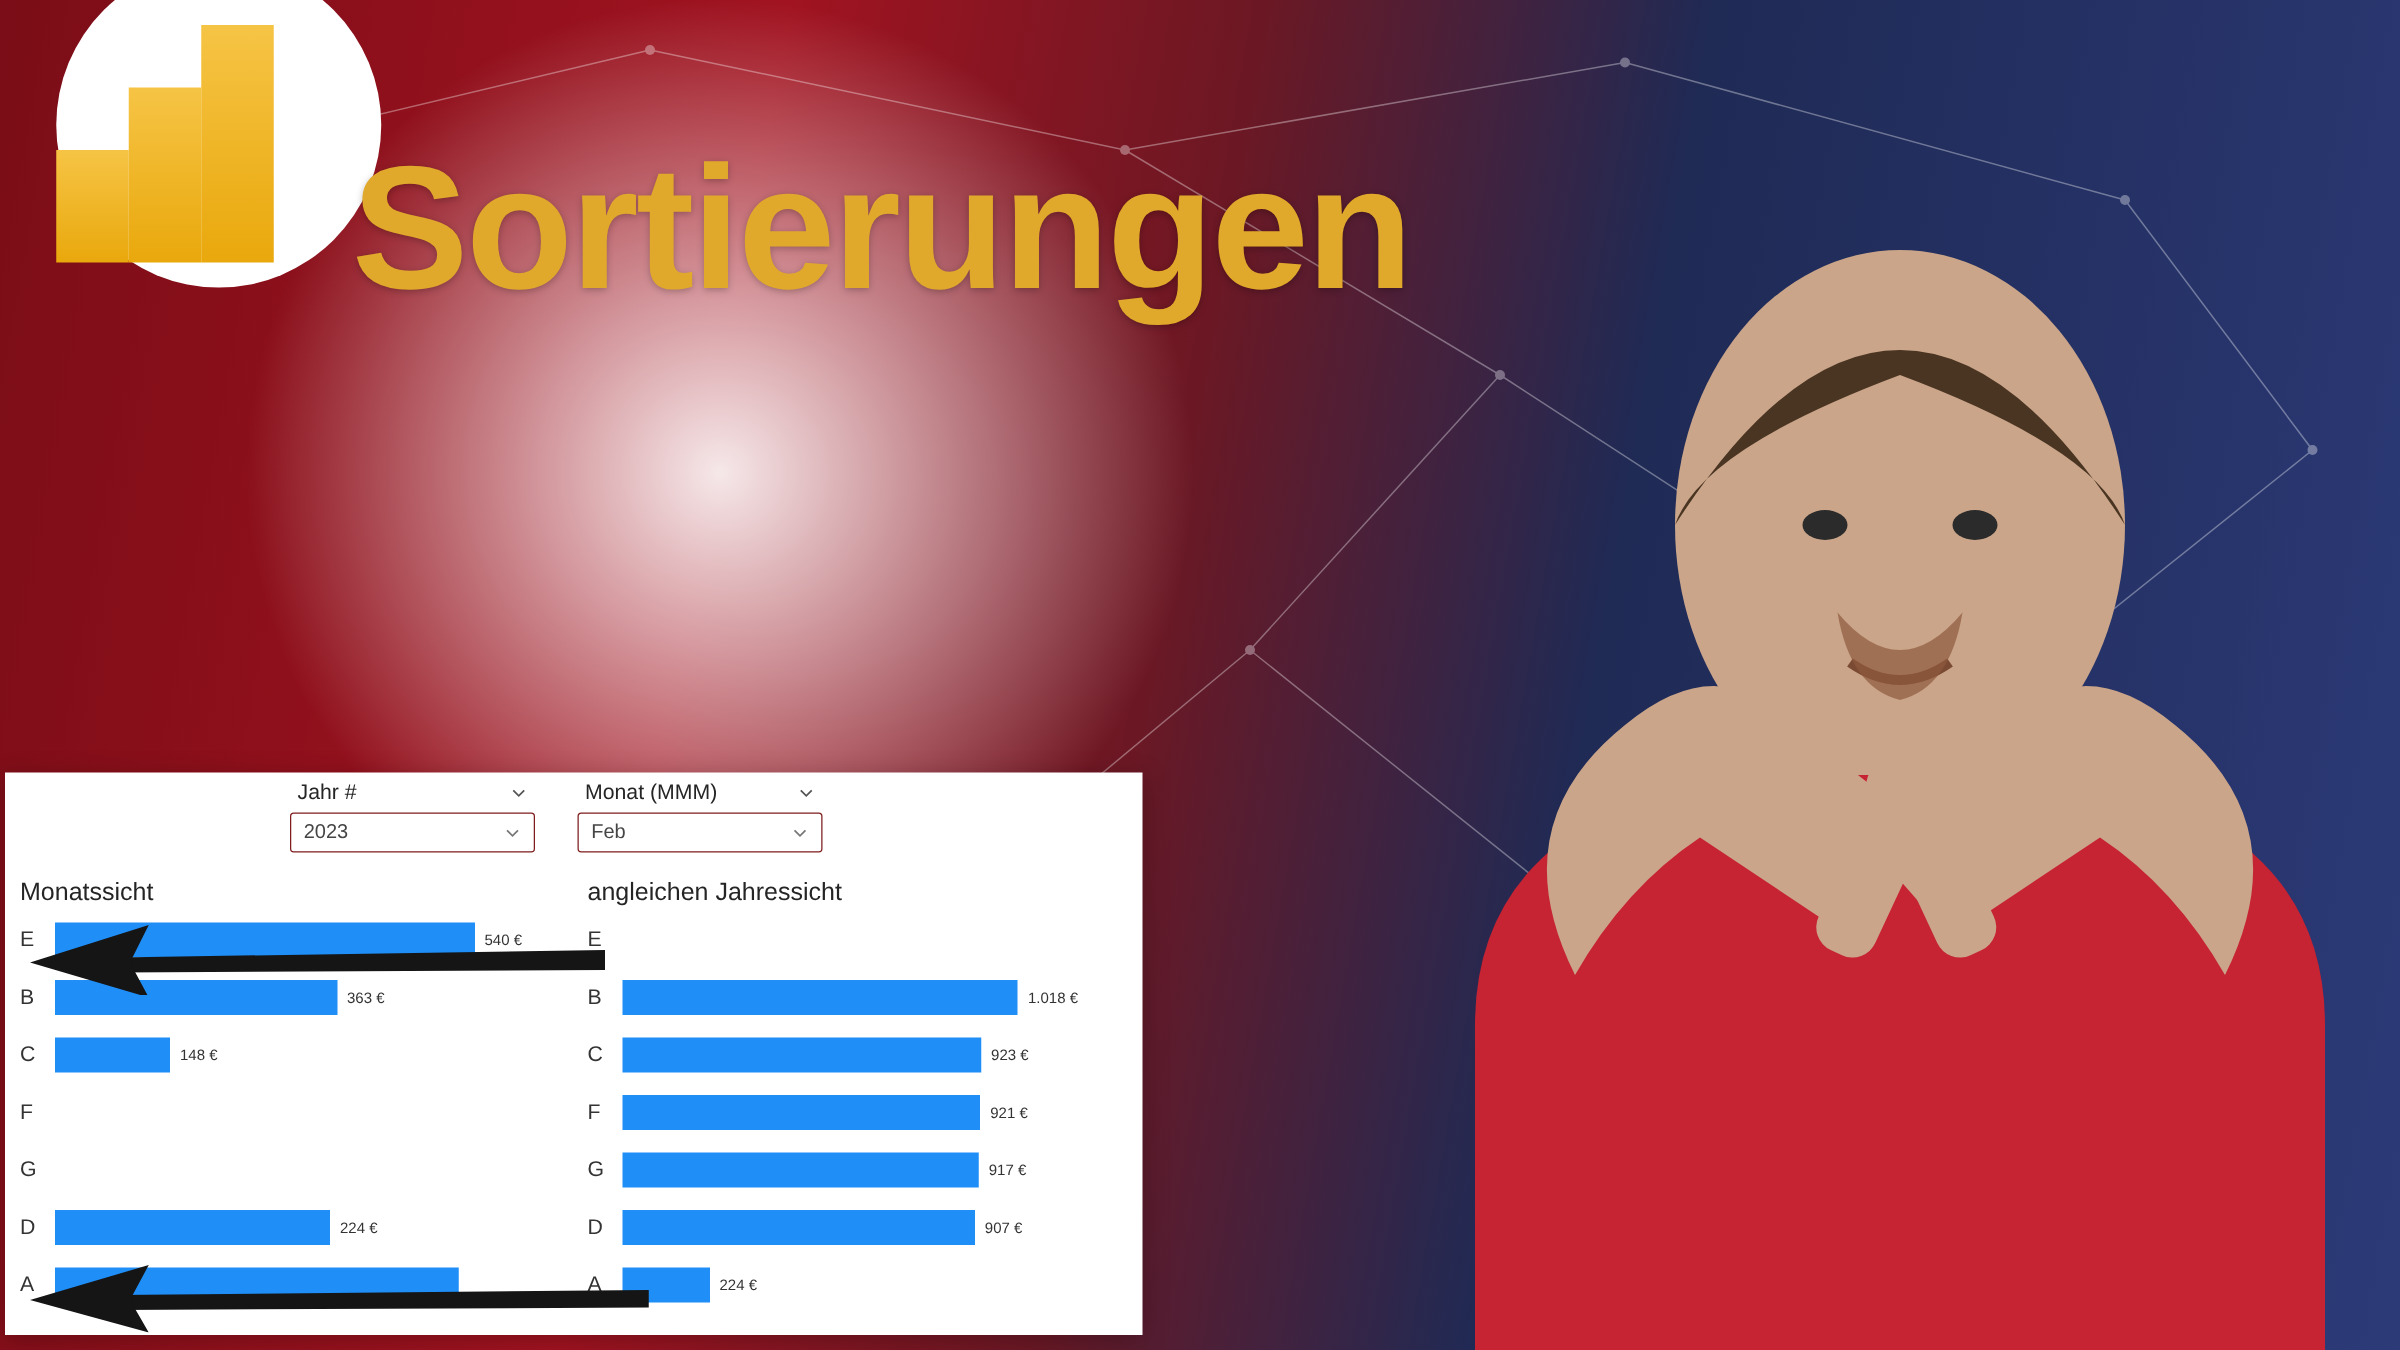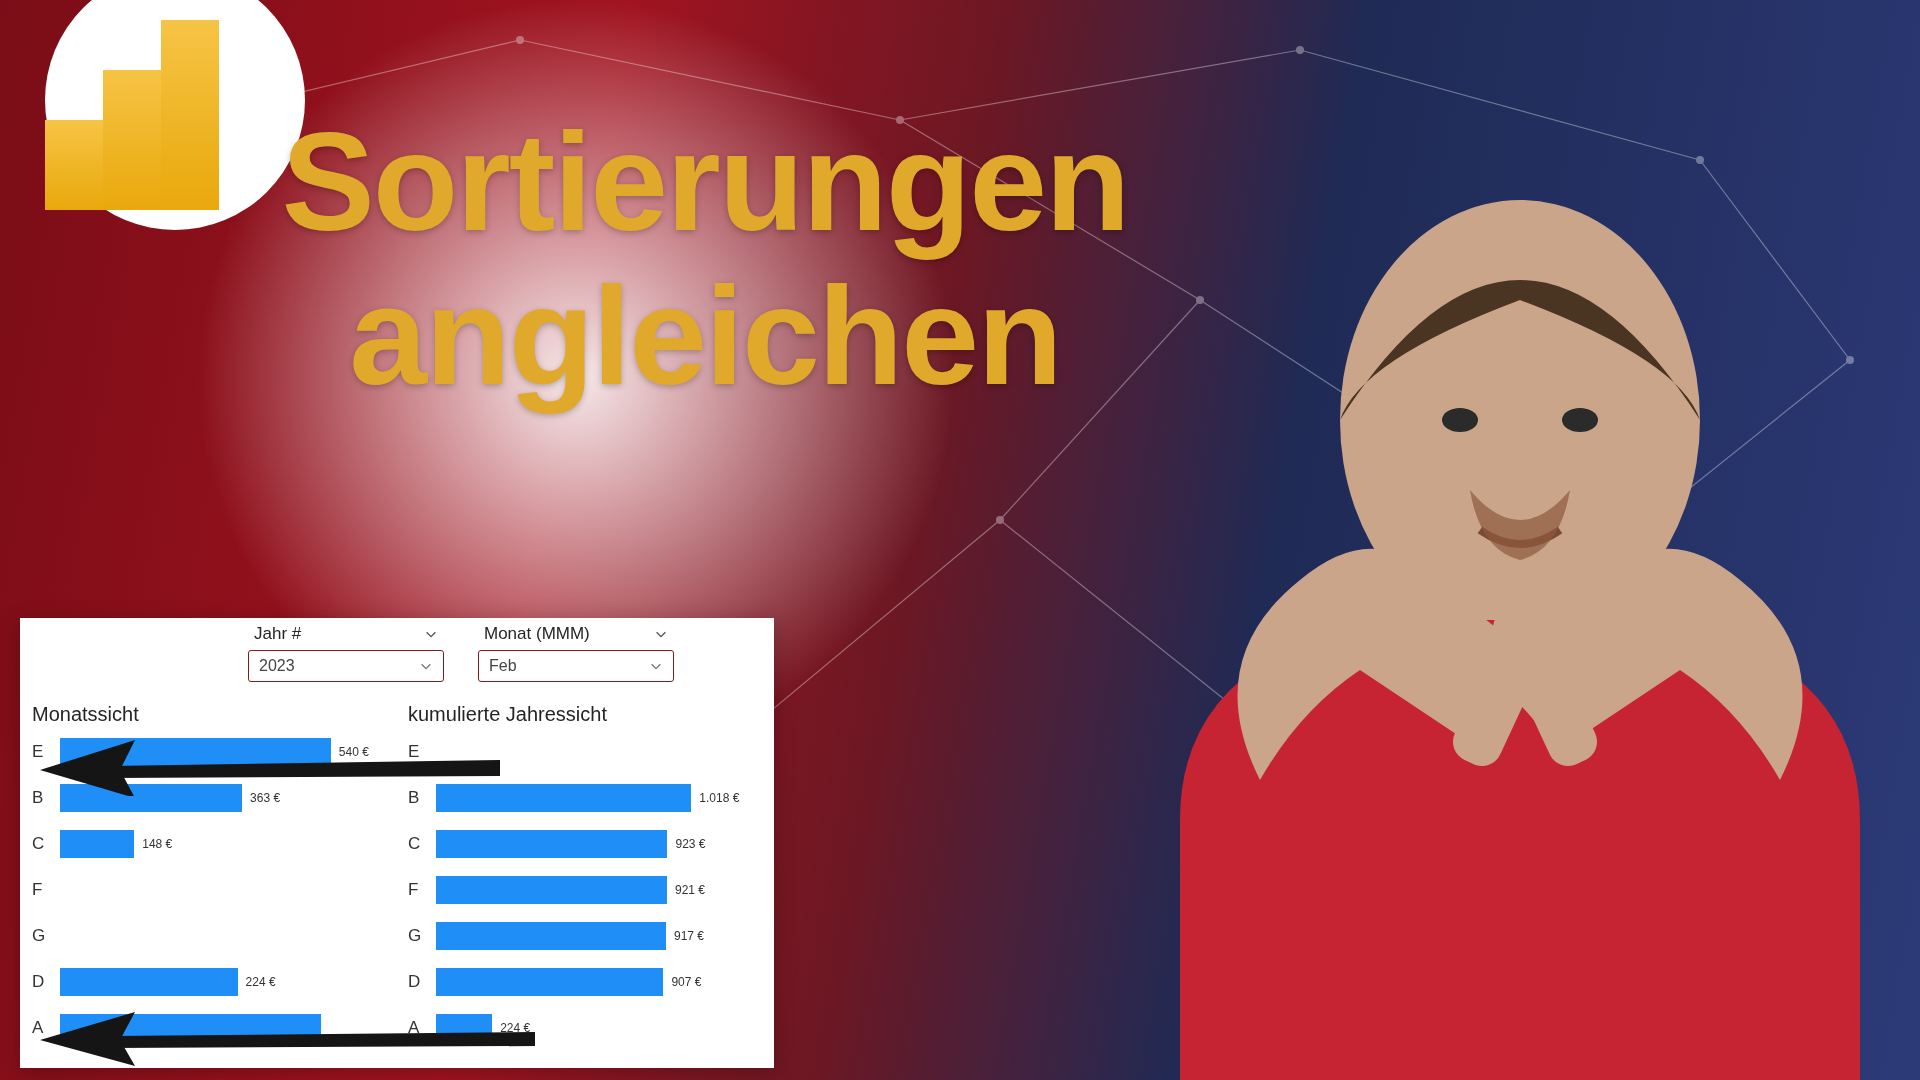--- a/index.html
+++ b/index.html
@@ -19,21 +19,21 @@
     .logo-bars { position: absolute; left: 30px; top: 20px; display: flex; align-items: flex-end; gap: 0; }
     .lb { width: 58px; background: linear-gradient(#f6c445, #e9a80c); }
     .lb1 { height: 90px; }
     .lb2 { height: 140px; }
     .lb3 { height: 190px; }
 
     
     .headline { position: absolute; left: 155px; top: 105px; width: 1100px; color: #e1a92b; font-weight: 800; line-height: 1.1; text-align: center; font-size: 140px; letter-spacing: -2px; text-shadow: 0 2px 6px rgba(0,0,0,.25); }
 
     
-    .panel { position: absolute; left: 20px; top: 618px; width: 754px; height: 450px; background: #fff; color: #222; box-shadow: 0 4px 20px rgba(0,0,0,.25); padding: 10px 18px 12px 18px; }
+    .panel { position: absolute; left: 4px; top: 618px; width: 910px; height: 450px; background: #fff; color: #222; box-shadow: 0 4px 20px rgba(0,0,0,.25); padding: 10px 18px 12px 18px; }
 
     
     .slicers { position: absolute; left: 228px; top: 6px; display: flex; gap: 34px; }
     .slicer { width: 196px; }
     .slicer-label { font-size: 17px; color: #252525; margin-bottom: 6px; display: flex; justify-content: space-between; align-items: center; padding: 0 6px; }
     .slicer-box { width: 100%; height: 32px; border: 1px solid #7f1d1d; border-radius: 3px; display: flex; align-items: center; justify-content: space-between; padding: 0 10px; font-size: 16px; color: #454545; background: #fff; }
     .chev { width: 14px; height: 14px; }
     .chev svg { display: block; }
 
     
@@ -93,21 +93,20 @@
   <div class="logo-circle"></div>
   <div class="logo-bars">
     <div class="lb lb1"></div>
     <div class="lb lb2"></div>
     <div class="lb lb3"></div>
   </div>
 </div>
 
 <div class="headline">
   <span>Sortierungen</span><br>
-  <span>angleichen</span>
 </div>
 
 <div class="presenter">
   <svg viewBox="0 0 960 1020" preserveAspectRatio="xMidYMax meet">
     <ellipse cx="560" cy="360" rx="180" ry="220" fill="#caa589"></ellipse>
     <path d="M 380 360 q 180 -280 360 0 q -20 -60 -180 -120 q -160 60 -180 120 z" fill="#4a3523"></path>
     <ellipse cx="500" cy="360" rx="18" ry="12" fill="#2b2b2b"></ellipse>
     <ellipse cx="620" cy="360" rx="18" ry="12" fill="#2b2b2b"></ellipse>
     <path d="M 520 470 q 40 28 80 0" stroke="#7a4a32" stroke-width="8" fill="none"></path>
     <path d="M 510 430 q 50 60 100 0 q -10 60 -50 70 q -40 -10 -50 -70 z" fill="#8e5a3d" opacity=".7"></path>
@@ -203,21 +202,21 @@
           <div class="row">
             <div class="cat">A</div>
             <div class="track">
               <div class="bar" style="width: 80%;"></div>
               <div class="val" style="left: 80%; margin-left: 8px;"></div>
             </div>
           </div>
         </div>
     </div>
     <div class="chart" id="chart1">
-      <div class="chart-title">kumulierte Jahressicht</div>
+      <div class="chart-title">angleichen Jahressicht</div>
       <div class="rows">
           <div class="row">
             <div class="cat">E</div>
           </div>
           <div class="row">
             <div class="cat">B</div>
             <div class="track">
               <div class="bar" style="width: 78.3077%;"></div>
               <div class="val" style="left: 78.3077%; margin-left: 8px;">1.018 €</div>
             </div>

